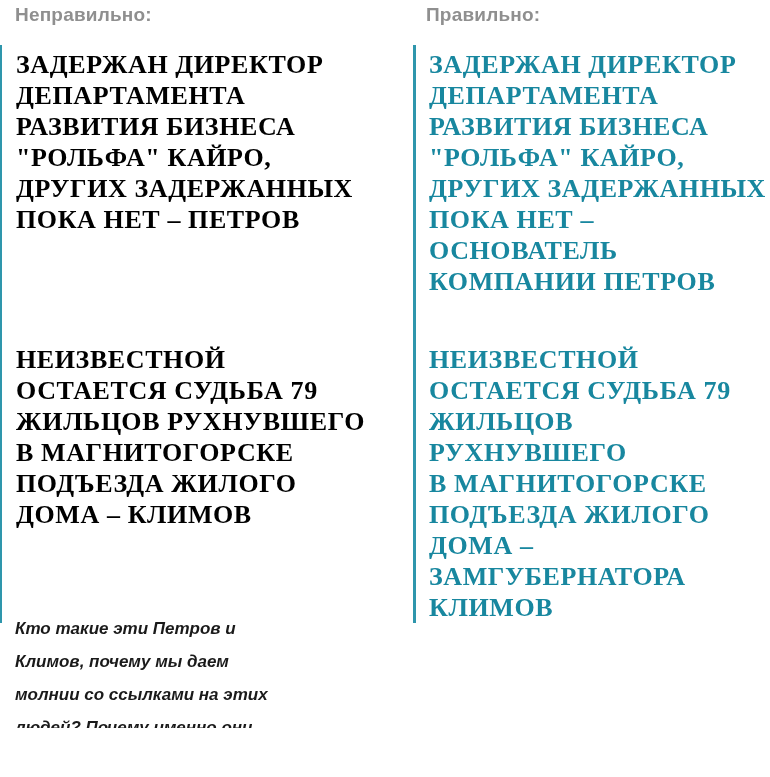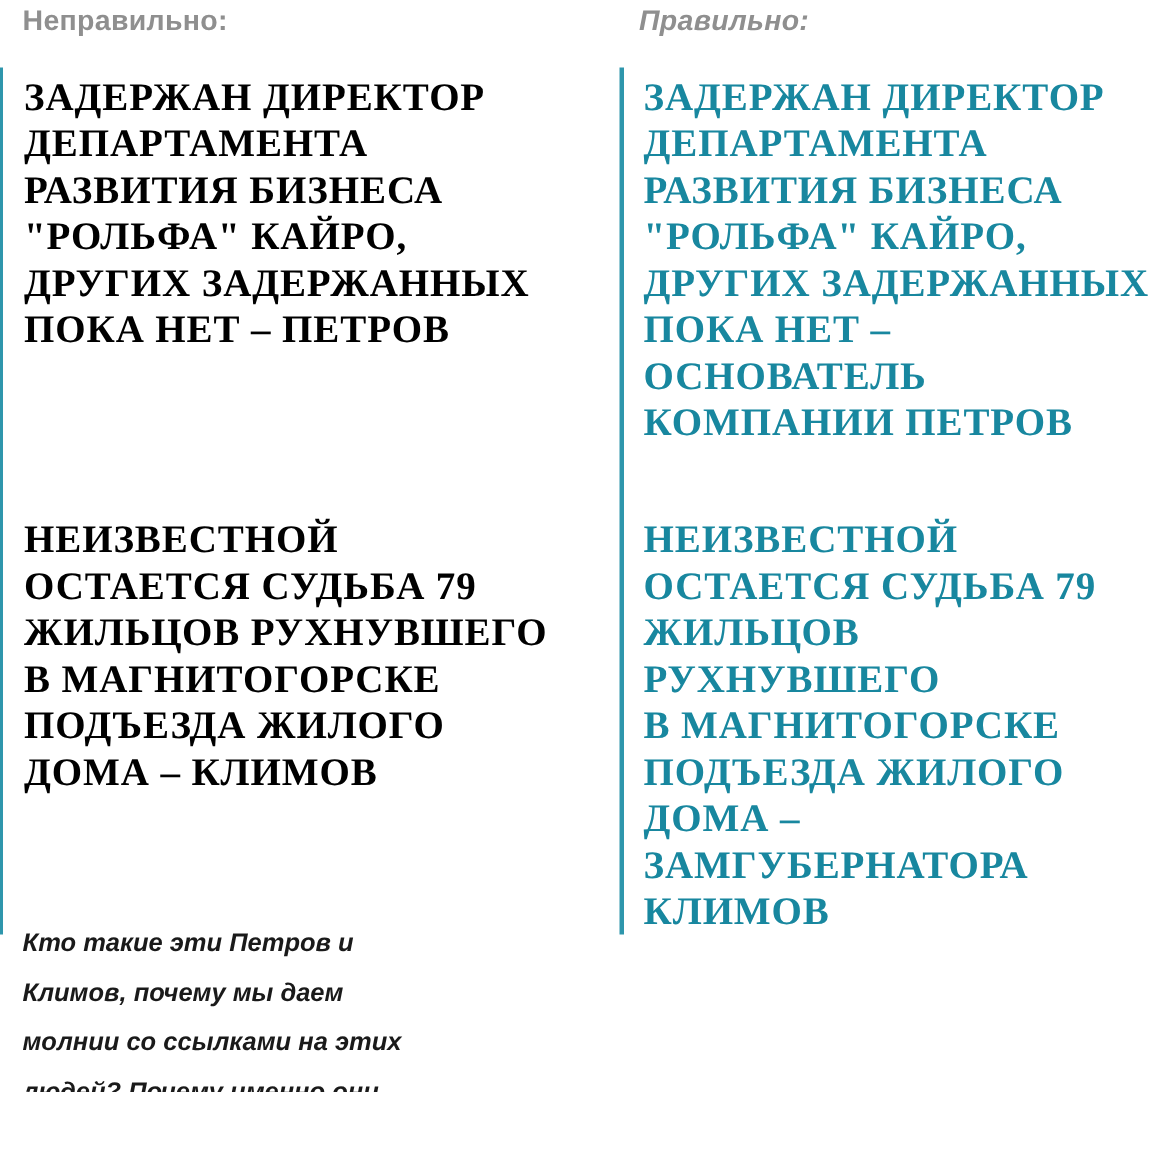--- a/index.html
+++ b/index.html
@@ -18,21 +18,21 @@
   }
   .col-header {
     position: absolute;
     top: 4px;
     font-size: 19px;
     font-weight: bold;
     color: var(--header-gray, #8F8F8F);
     letter-spacing: 0.2px;
   }
   .col-header.wrong { left: 15px; }
-  .col-header.right { left: 426px; font-style: italic; }
+  .col-header.right { left: 426px; }
 
   .columns {
     position: absolute;
     top: 45px;
     left: 0;
     width: 770px;
     height: 548px;
     display: grid;
     grid-template-columns: 413px 357px;
   }

